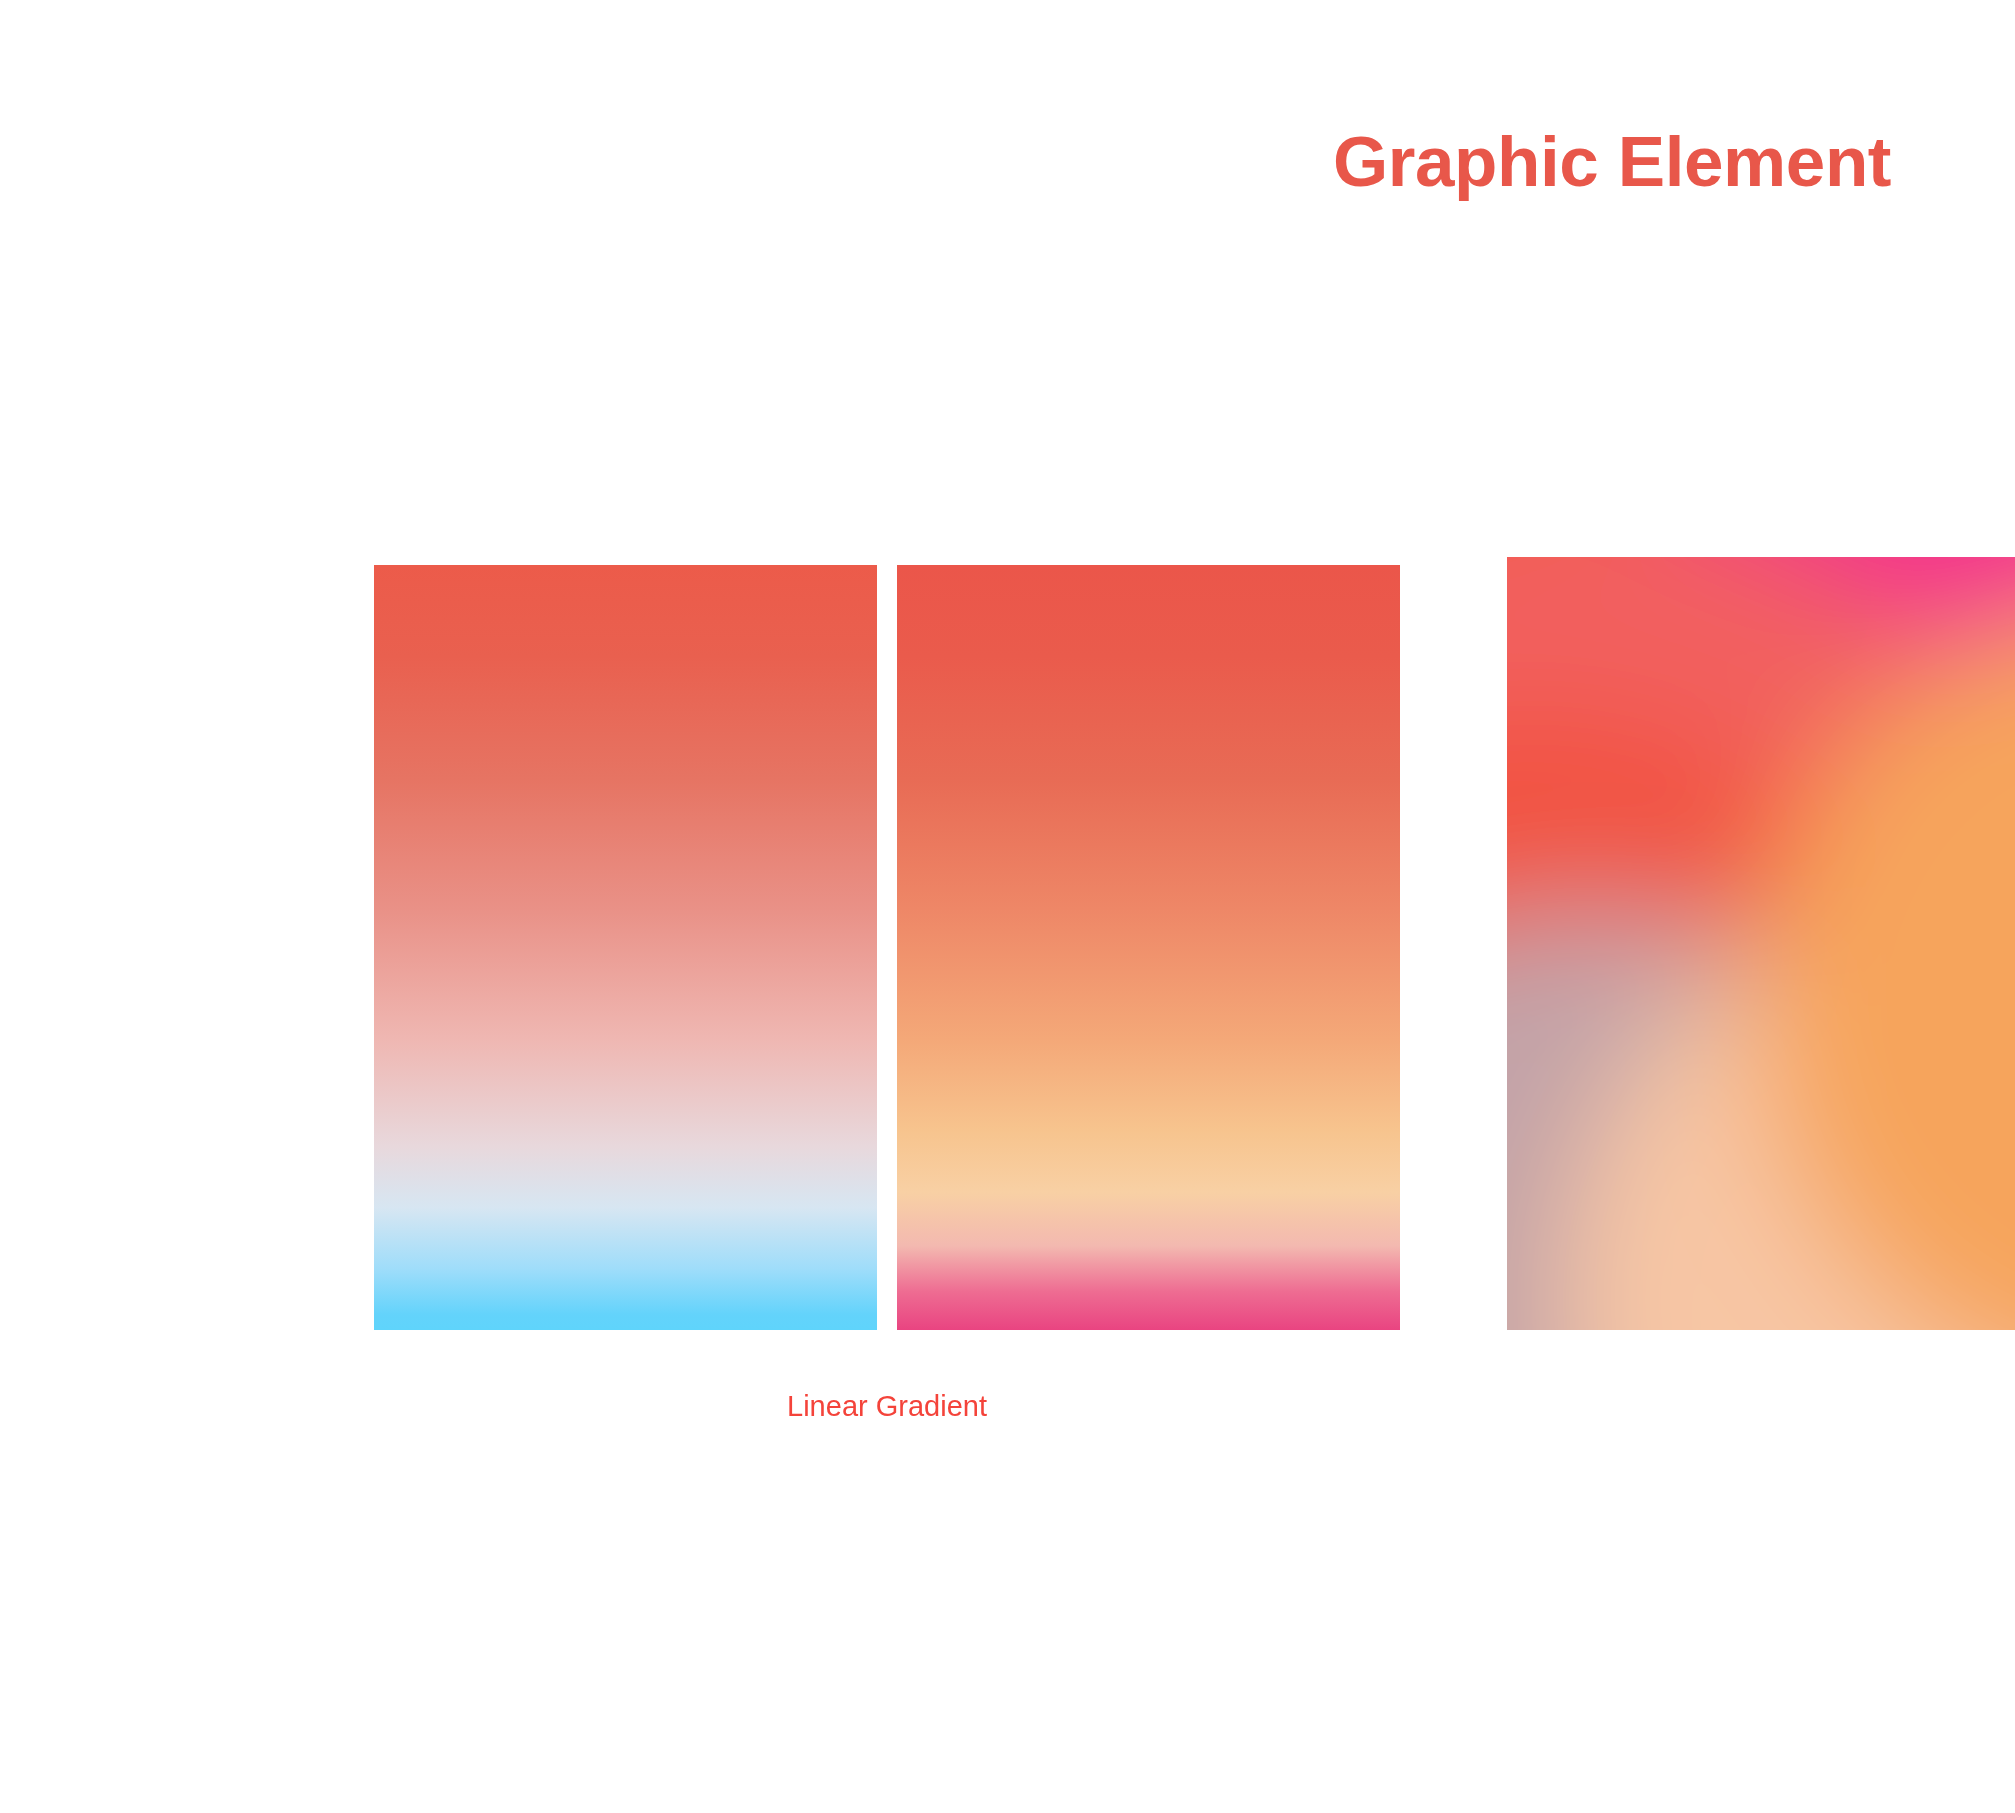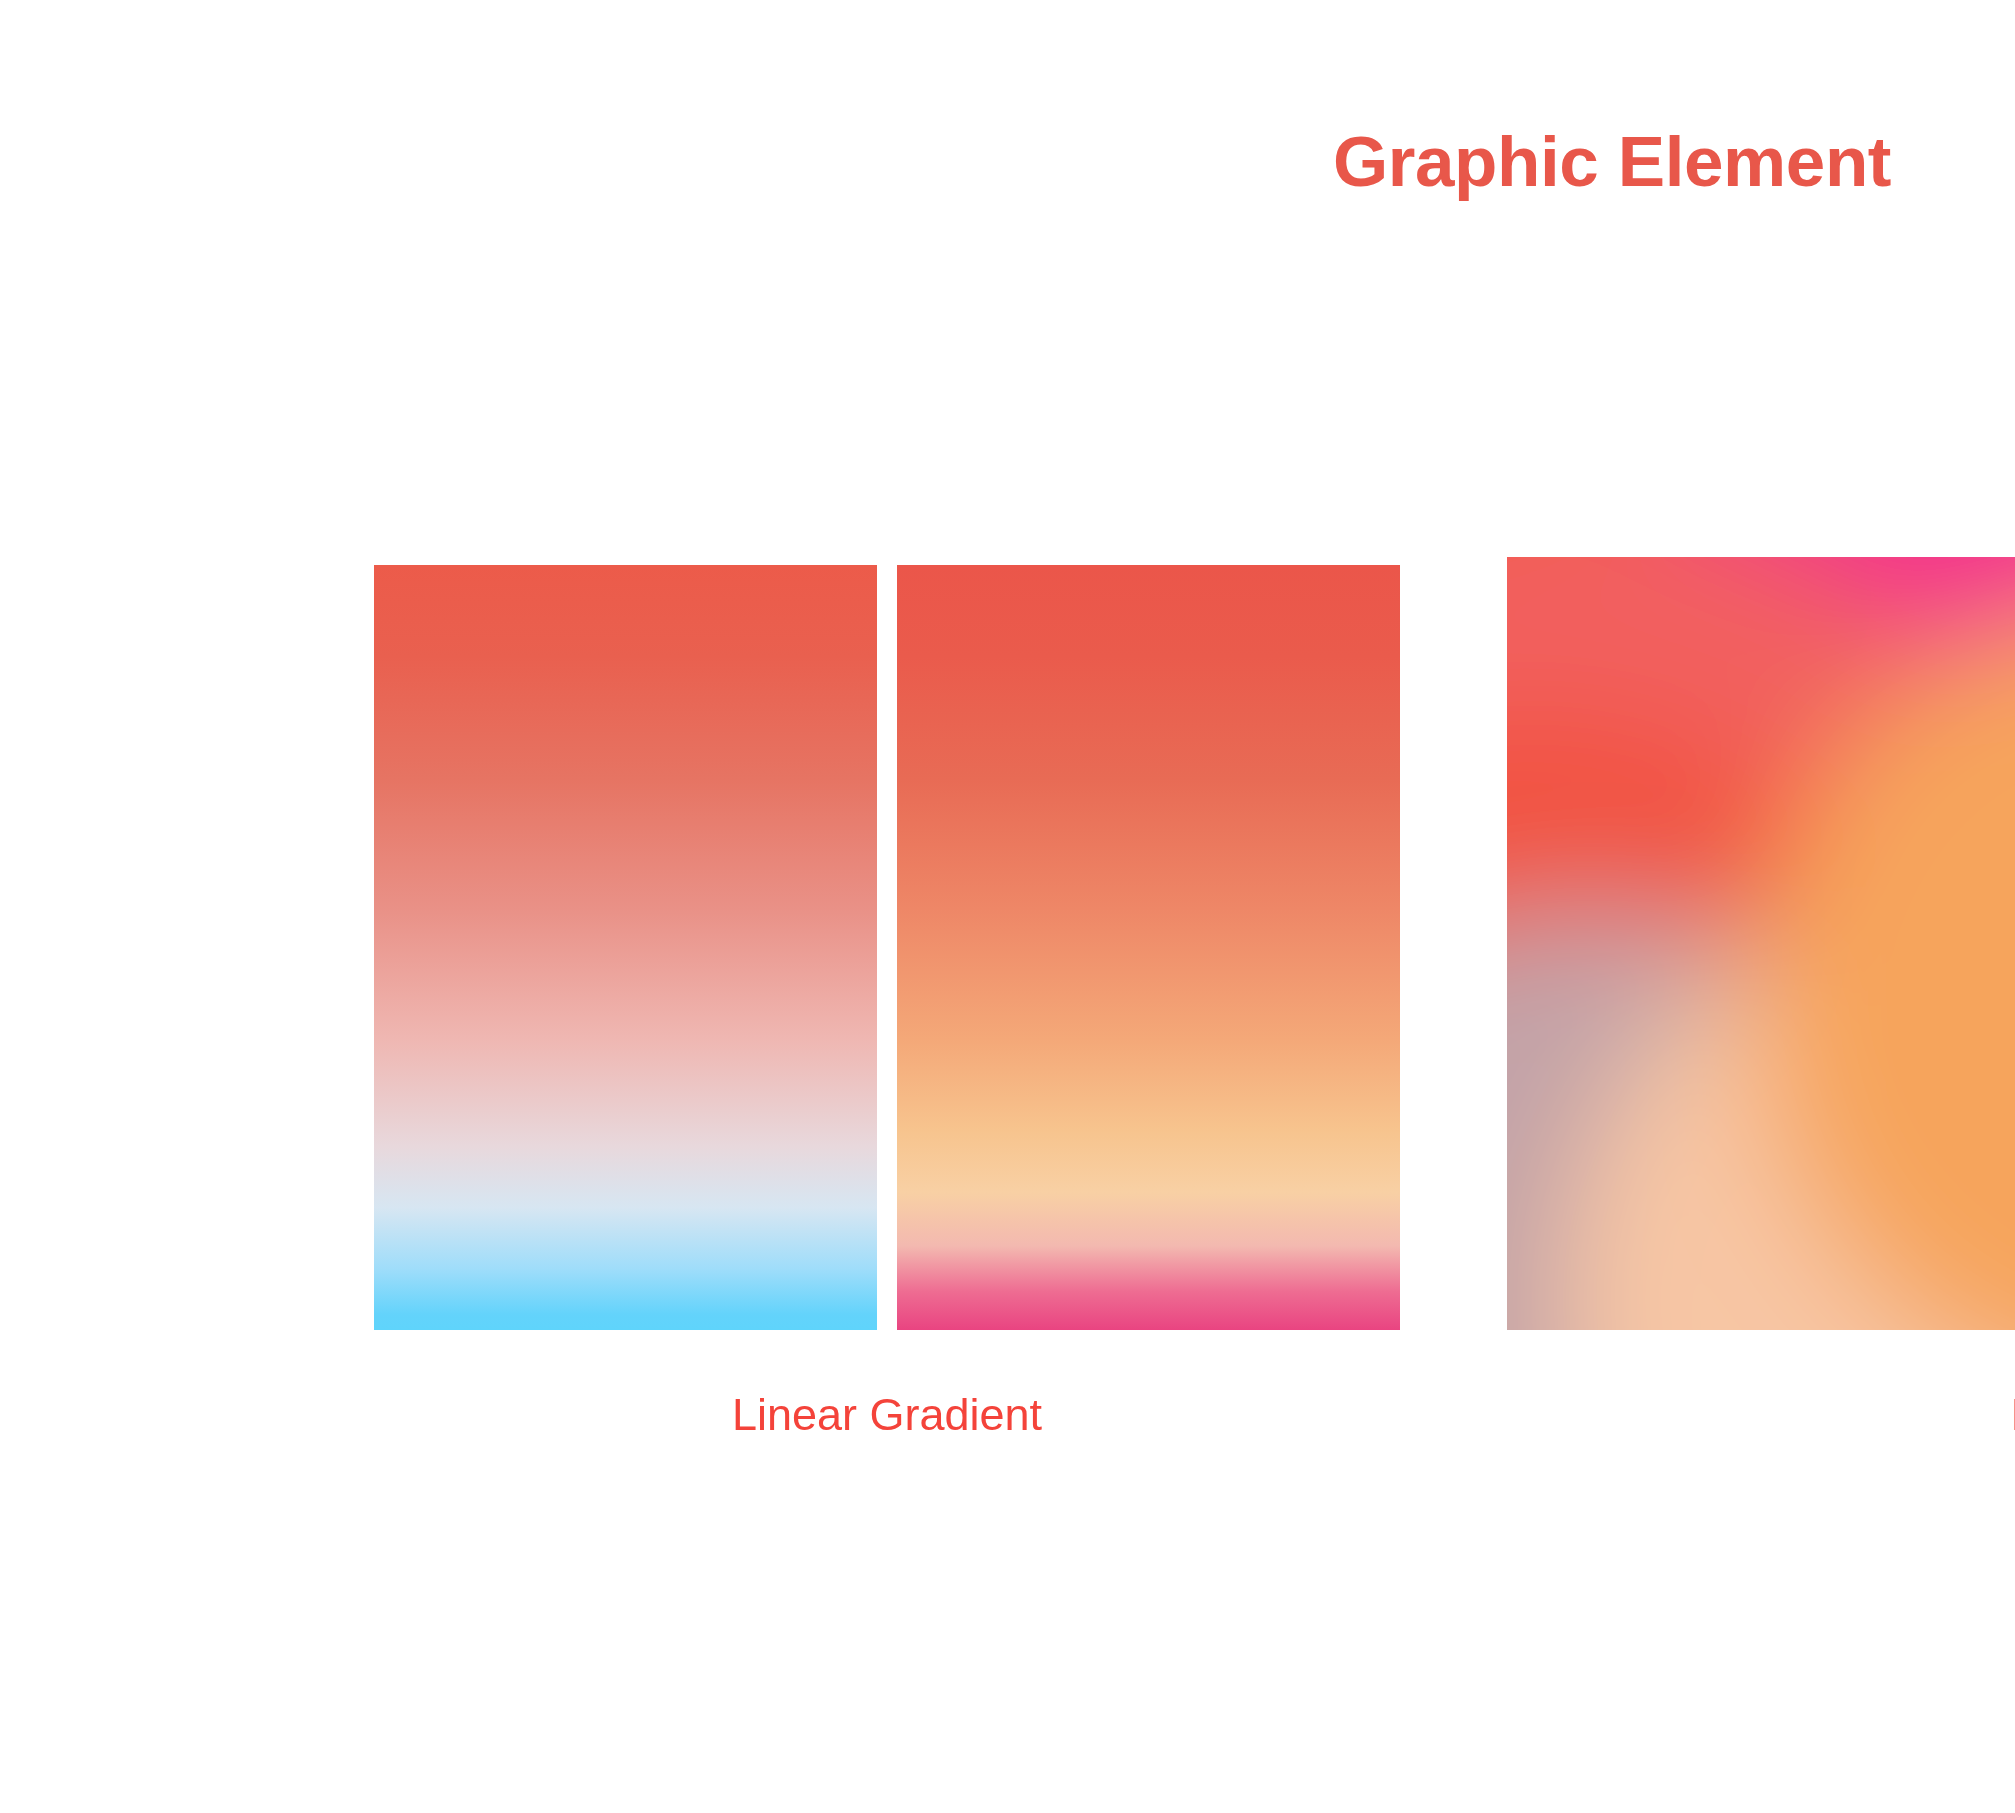--- a/index.html
+++ b/index.html
@@ -70,21 +70,21 @@
   .mesh {
     position: absolute;
     inset: 0;
     width: 100%;
     height: 100%;
   }
 
   
   .caption {
     position: absolute;
-    font-size: 45px;
+    font-size: 29px;
     font-weight: 400;
     color: #F4433A;
     white-space: nowrap;
     line-height: 1;
   }
   .caption-linear {
     top: 1392px;
     left: 374px;
     width: 1026px;
     text-align: center;

